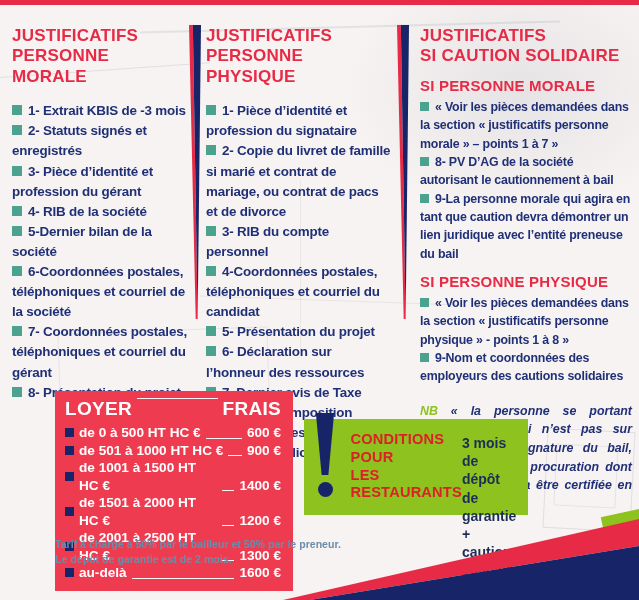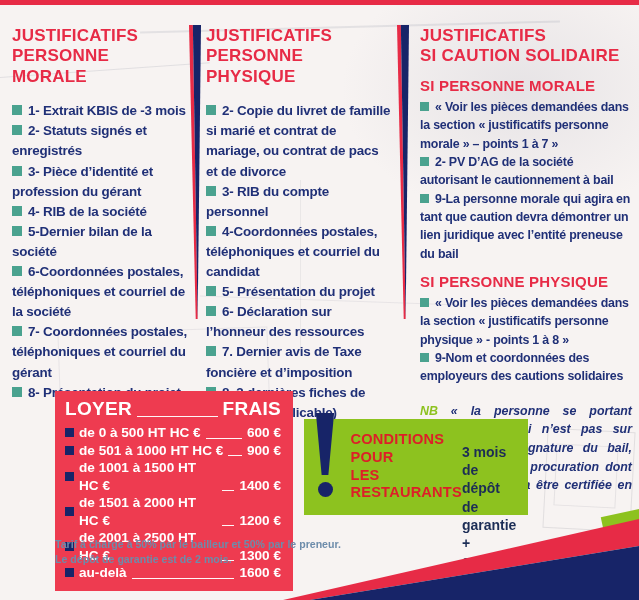--- a/index.html
+++ b/index.html
@@ -42,32 +42,32 @@
 
   
   .divider{position:absolute; top:25px; width:12px; height:294px;}
   .divider .d-red{position:absolute; inset:0; background:var(--red); clip-path:polygon(0% 0%, 32% 0%, 72% 100%, 56% 100%);}
   .divider .d-navy{position:absolute; inset:0; background:var(--navy_dark); clip-path:polygon(32% 0%, 100% 0%, 72% 100%);}
   .div1{left:189px;} .div2{left:397px;}
 
   
   .notary-title{position:absolute; left:56px; top:370px; color:var(--navy_text); font-weight:800; font-size:15px;margin-top:38px;}
   .notary{position:absolute; left:55px; top:391px; width:238px; background:var(--table_red); padding:7px 12px 9px 10px; color:#fff;}
-  .thead{display:flex; align-items:flex-end; font-weight:800; font-size:19px; letter-spacing:.3px; margin-bottom:4px;}
+  .thead{display:flex; align-items:flex-start; font-weight:800; font-size:19px; letter-spacing:.3px; margin-bottom:4px;}
   .trow{display:flex; align-items:flex-end; font-weight:700; font-size:13.6px; line-height:17.5px;}
   .tleader{flex:1; border-bottom:1.4px solid rgba(255,255,255,.95); margin:0 5px 3px 5px; min-width:12px;}
   .tsq{display:inline-block; width:9px; height:9px; background:var(--navy_dark); margin-right:5px; flex:0 0 auto; align-self:center;}
   .tval{flex:0 0 auto;}
   .footnote{position:absolute; left:55px; top:537px; color:var(--footnote); font-size:10.6px; font-weight:700; line-height:1.4;}
 
   
   .green-box{position:absolute; left:304px; top:419px; width:224px; height:96px; background:var(--green);
     padding:12px 10px 10px 48px; display:flex; justify-content:center;}
   .gb-title{color:#dd1f28; font-weight:800; font-size:14.6px; line-height:1.22; letter-spacing:.2px;}
-  .gb-body{color:#1c2d56; font-weight:700; font-size:14px; line-height:1.3; margin-top:12px;}
+  .gb-body{color:#1c2d56; font-weight:700; font-size:14px; line-height:1.3; margin-top:3px;}
   .excl{position:absolute; left:312px; top:413px; width:26px; text-align:center; z-index:3;}
   .excl-bar{width:24px; height:62px; margin:0 auto; background:var(--navy_dark); clip-path:polygon(12% 0%, 88% 0%, 64% 100%, 36% 100%);}
   .excl-dot{width:15px; height:15px; border-radius:50%; background:var(--navy_dark); margin:7px auto 0;}
 
   
   .corner{position:absolute; inset:0; pointer-events:none;}
   .corner-green{position:absolute; left:602px; top:512px; width:48px; height:17px; background:var(--green); transform:rotate(-12deg);}
   .corner-red{position:absolute; inset:0; background:var(--red); clip-path:polygon(44.3% 100%, 100% 86.5%, 100% 91%, 48.5% 100%);}
   .corner-navy{position:absolute; inset:0; background:var(--navy_dark); clip-path:polygon(48.5% 100%, 100% 91%, 100% 100%);}
 </style>
@@ -107,20 +107,21 @@
       <div class="d-red"></div>
       <div class="d-navy"></div>
     </div>
 
   <div class="col col2">
     <div class="col-title">
       <div>JUSTIFICATIFS</div>
       <div>PERSONNE PHYSIQUE</div>
     </div>
     <div class="items">
+      <div class="item"><span class="sq"></span><span>1- Pièce d’identité et profession du signataire</span></div>
       <div class="item"><span class="sq"></span><span>2- Copie du livret de famille si marié et contrat de mariage, ou contrat de pacs et de divorce</span></div>
       <div class="item"><span class="sq"></span><span>3- RIB du compte personnel</span></div>
       <div class="item"><span class="sq"></span><span>4-Coordonnées postales, téléphoniques et courriel du candidat</span></div>
       <div class="item"><span class="sq"></span><span>5- Présentation du projet</span></div>
       <div class="item"><span class="sq"></span><span>6- Déclaration sur l’honneur des ressources</span></div>
       <div class="item"><span class="sq"></span><span>7. Dernier avis de Taxe foncière et d’imposition</span></div>
       <div class="item"><span class="sq"></span><span>8. 3 dernières fiches de salaire (si applicable)</span></div>
     </div>
   </div>
 
@@ -130,21 +131,21 @@
     </div>
 
   <div class="col col3">
     <div class="col-title">
       <div>JUSTIFICATIFS</div>
       <div>SI CAUTION SOLIDAIRE</div>
     </div>
     <div class="subhead">SI PERSONNE MORALE</div>
     <div>
       <div class="item"><span class="sq"></span><span>« Voir les pièces demandées dans la section « justificatifs personne morale » – points 1 à 7 »</span></div>
-      <div class="item"><span class="sq"></span><span>2- PV D’AG de la société autorisant le cautionnement à bail</span></div>
+      <div class="item"><span class="sq"></span><span>8- PV D’AG de la société autorisant le cautionnement à bail</span></div>
       <div class="item"><span class="sq"></span><span>9-La personne morale qui agira en tant que caution devra démontrer un lien juridique avec l’entité preneuse du bail</span></div>
     </div>
     <div class="subhead">SI PERSONNE PHYSIQUE</div>
     <div>
       <div class="item"><span class="sq"></span><span>« Voir les pièces demandées dans la section « justificatifs personne physique » - points 1 à 8 »</span></div>
       <div class="item"><span class="sq"></span><span>9-Nom et coordonnées des employeurs des cautions solidaires</span></div>
     </div>
     <p class="nb"><span class="nb-label">NB</span> <span>« la personne se portant caution mais qui n’est pas sur place pour la signature du bail, devra signer une procuration dont la signature devra être certifiée en mairie »</span></p>
   </div>
 

